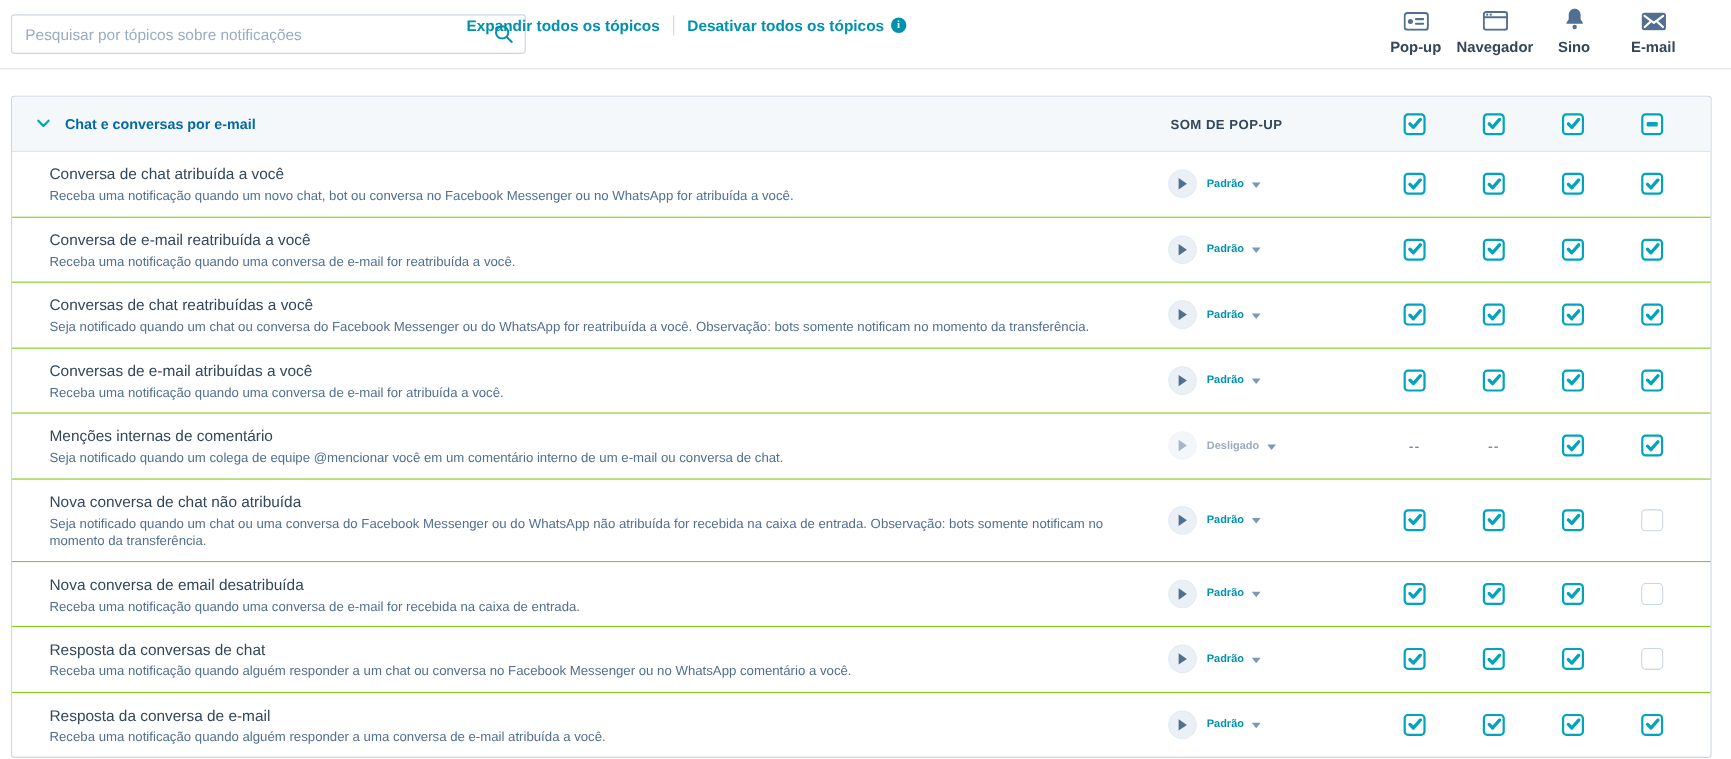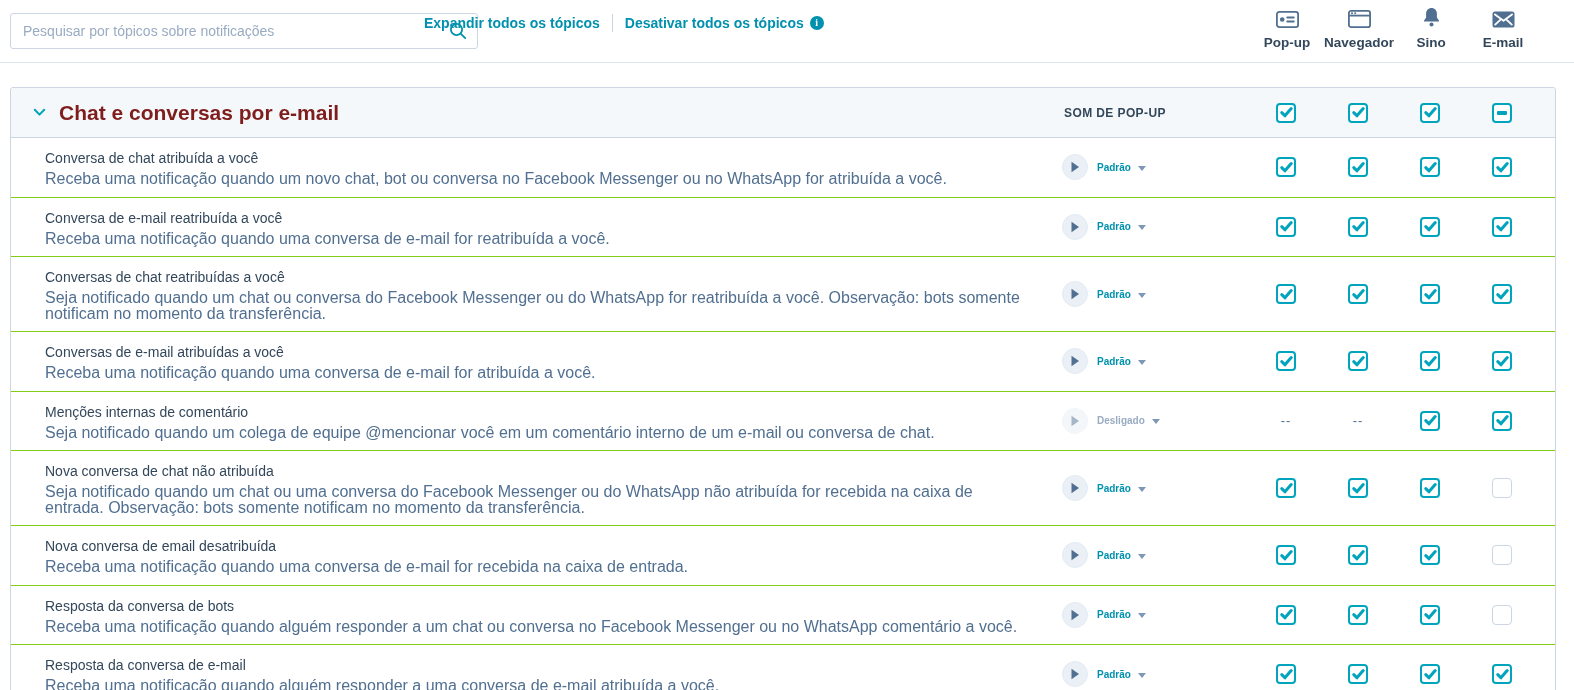--- a/index.html
+++ b/index.html
@@ -50,28 +50,28 @@
   .check-col { width: 72px; flex: 0 0 72px; display: flex; justify-content: center; align-items: center; }
   .right-spacer { width: 17px; flex: 0 0 17px; }
 
   .section-header {
     height: 50px; background: #f5f8fa;
     border-bottom: 1px solid #cbd6e2;
     border-radius: 3px 3px 0 0;
   }
   .sec-left { flex: 1; display: flex; align-items: center; padding-left: 22px; cursor: pointer; }
   .chevron { line-height: 0; margin-right: 13px; }
-  .sec-title { font-size: 21px; font-weight: bold; color: #7f1d1d; }
+  .sec-title { font-size: 13px; font-weight: bold; color: #0369a1; }
   .sound-header { font-size: 12px; font-weight: bold; letter-spacing: .4px; color: #33475b; padding-left: 14px; }
 
   .topic-row { border-top: 1px solid #84cc16; padding: 10px 0; }
   .topic-row:first-child { border-top: none; }
   .row-text { flex: 1; padding: 0 30px 0 34px; }
   .topic-title { font-size: 14px; color: #33475b; line-height: 20px; }
-  .topic-desc { font-size: 16px; color: #516f90; line-height: 15.5px; margin-top: 3px; }
+  .topic-desc { font-size: 12px; color: #516f90; line-height: 15.5px; margin-top: 3px; }
 
   .sound-cell { display: flex; align-items: center; padding-left: 12px; }
   .play-btn {
     width: 26px; height: 26px; border-radius: 50%;
     background: #eaf0f6; border: 1px solid #e3ebf3;
     display: flex; align-items: center; justify-content: center;
     cursor: pointer; flex: 0 0 26px; line-height: 0;
   }
   .sound-select { display: inline-flex; align-items: center; gap: 7px; margin-left: 9px; cursor: pointer; }
   .sound-label { font-size: 10px; font-weight: bold; color: #0091ae; white-space: nowrap; }
@@ -510,21 +510,21 @@
           </span>
         </div>
     <div class="check-col">
           <span class="cb unchecked"></span>
         </div>
     <div class="right-spacer"></div>
   </div>
 
   <div class="topic-row flex-row">
     <div class="row-text">
-      <div class="topic-title">Resposta da conversa de bots</div>
+      <div class="topic-title">Resposta da conversas de chat</div>
       <div class="topic-desc">Receba uma notificação quando alguém responder a um chat ou conversa no Facebook Messenger ou no WhatsApp comentário a você.</div>
     </div>
     <div class="sound-cell sound-cell-w">
       <span class="play-btn">
         <svg width="10" height="12" viewBox="0 0 10 12">
           <path d="M1.5 0.8 L9 6 L1.5 11.2 Z" fill="#516f90"></path>
         </svg>
       </span>
       <span class="sound-select">
         <span class="sound-label">Padrão</span>

